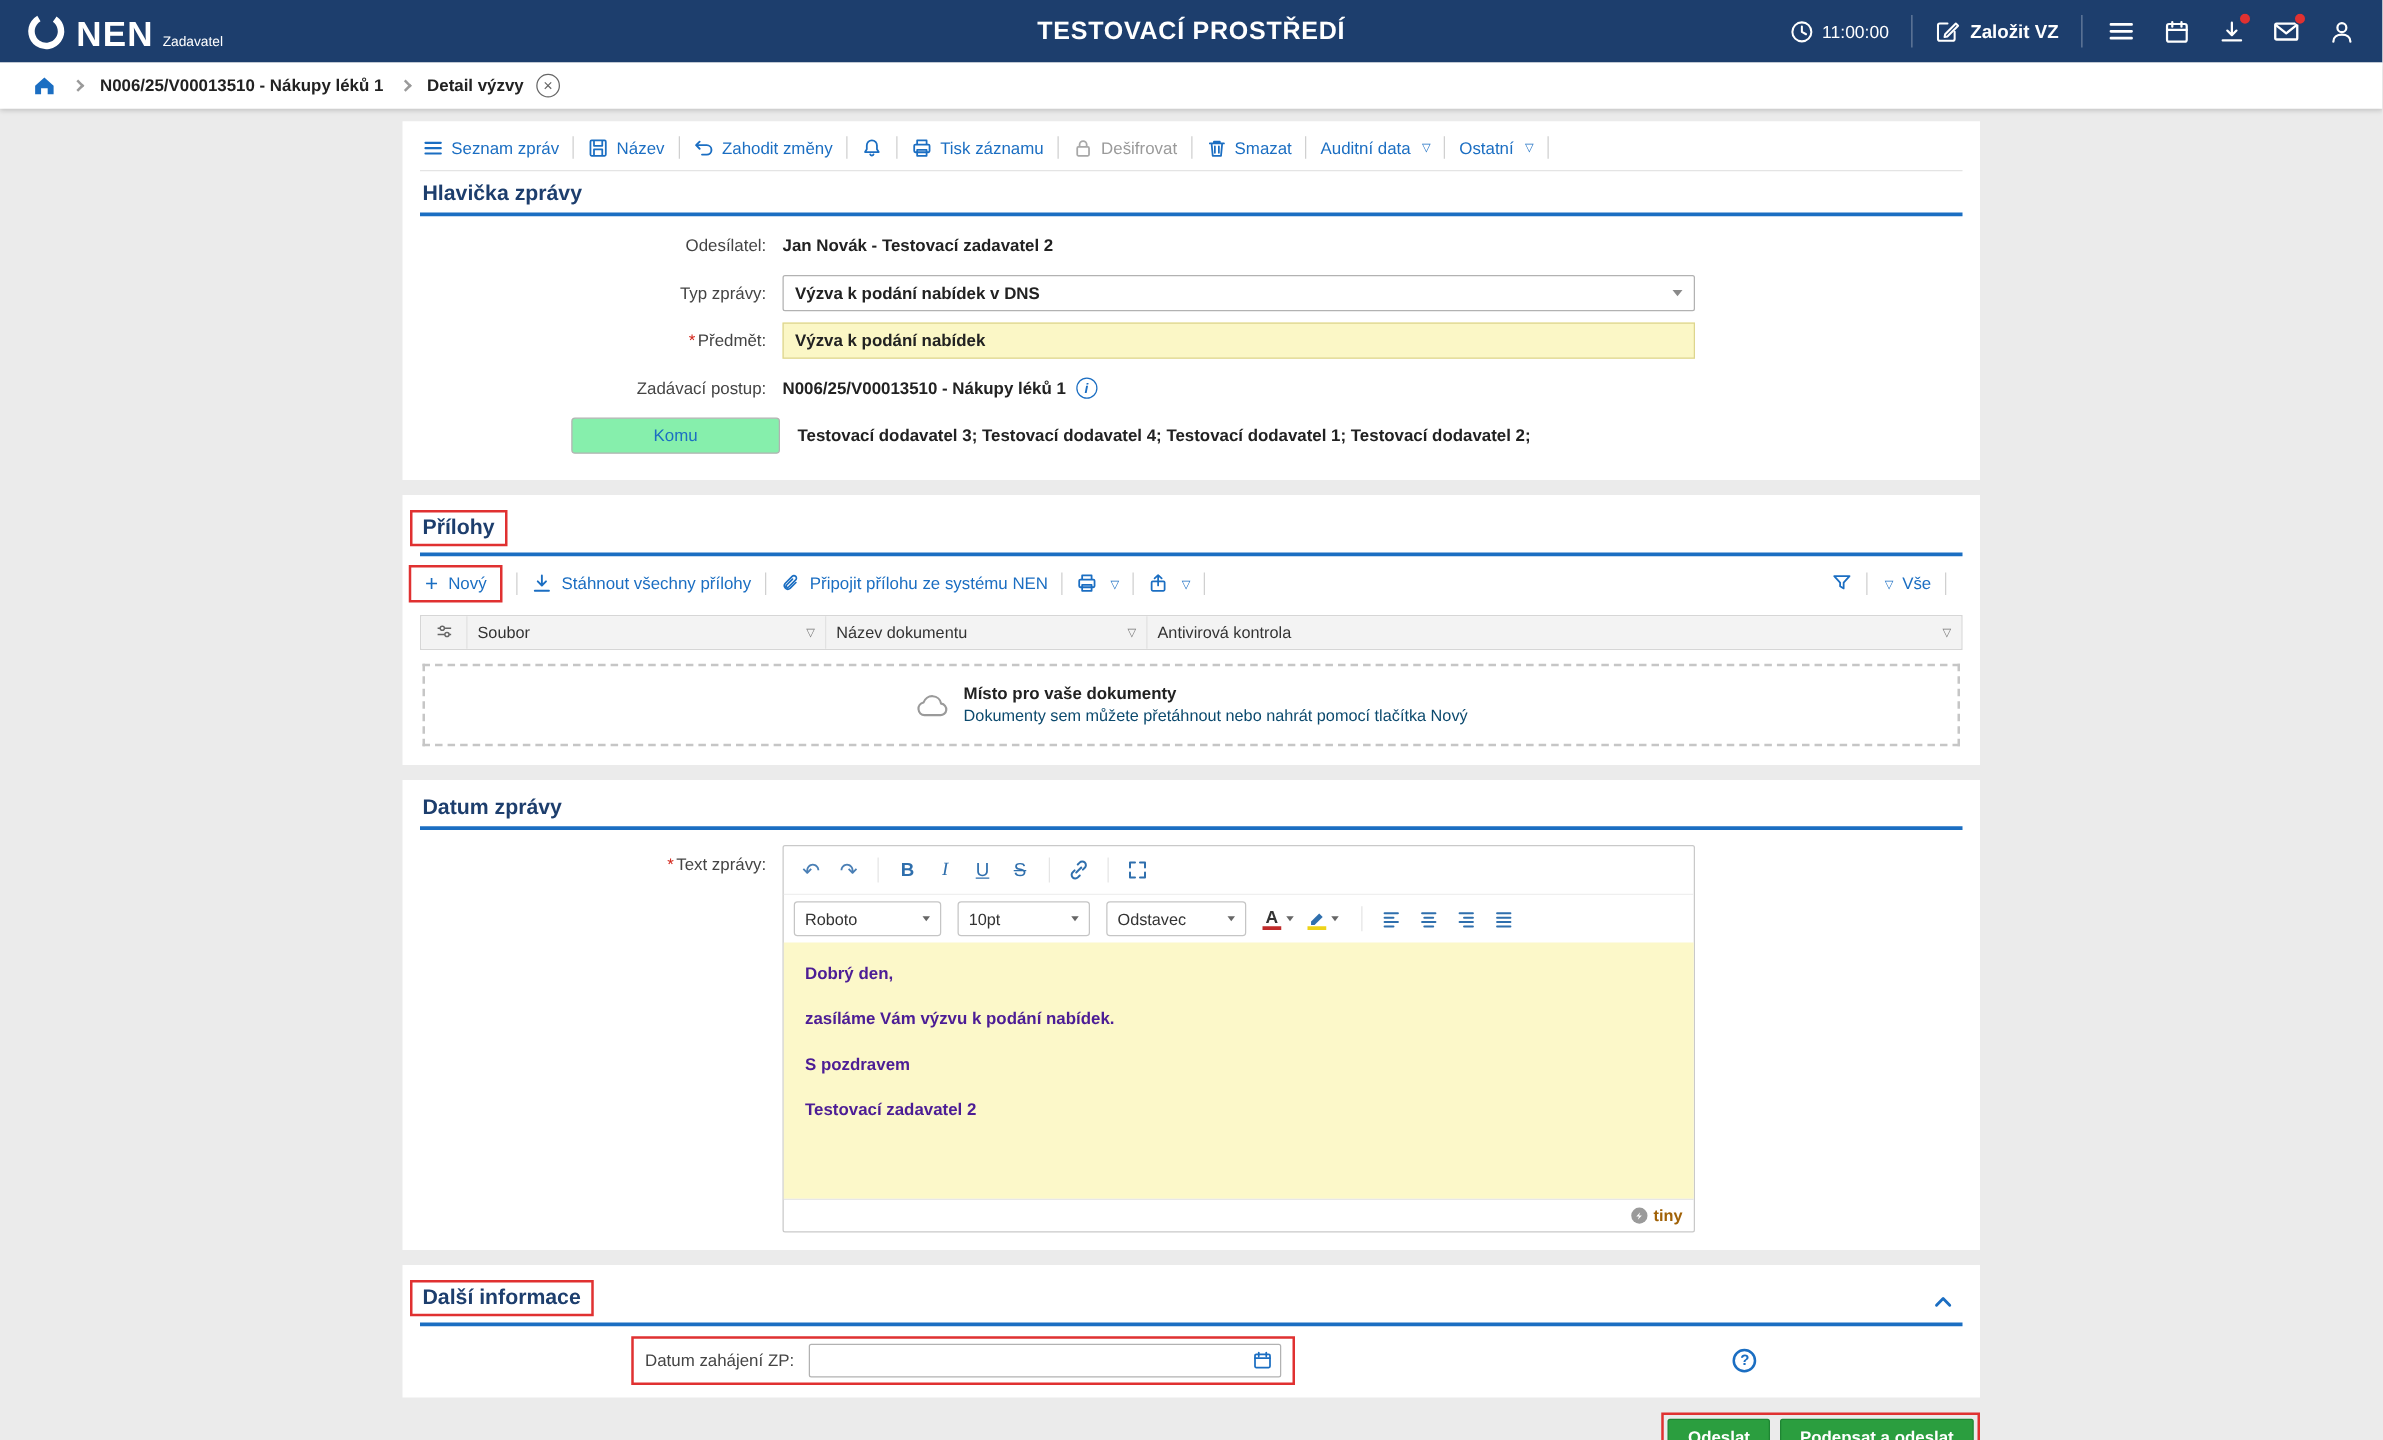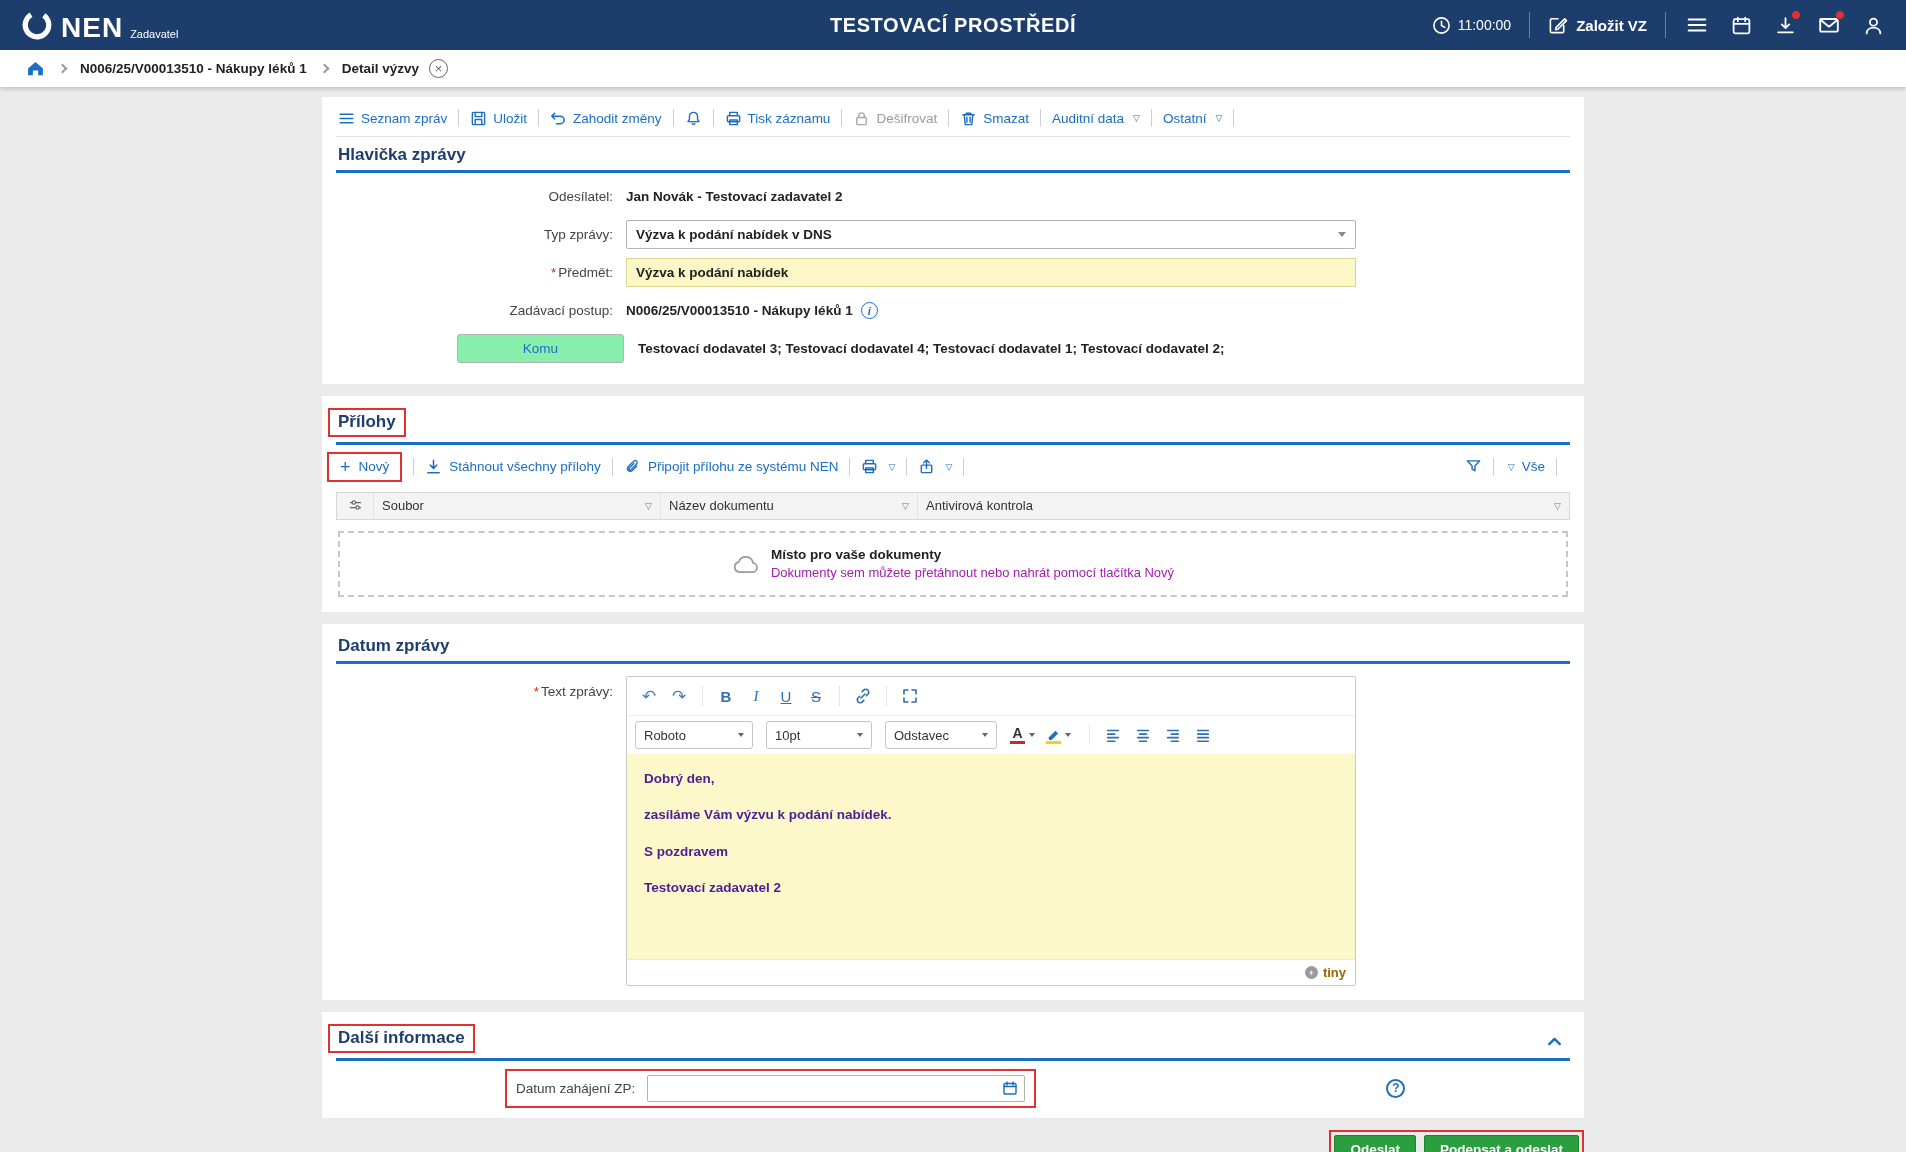--- a/index.html
+++ b/index.html
@@ -63,21 +63,21 @@
   .attach-right{margin-left:auto;display:flex;align-items:center;}
   .grid{border:1px solid #d6d6d6;margin-top:3px;}
   .grid-head{display:flex;height:26px;background:#f3f3f3;font-size:13px;color:#333;}
   .gh-cell{display:flex;align-items:center;justify-content:space-between;padding:0 8px;border-right:1px solid #e2e2e2;cursor:pointer;}
   .gh-icon-cell{width:37px;flex:none;justify-content:center;}
   .gh-soubor{width:287px;flex:none;}
   .gh-nazev{width:257px;flex:none;}
   .gh-av{flex:1;border-right:none;}
   .dropzone{margin:11px 2px 3px;border:2px dashed #c6c6c6;height:66px;display:flex;align-items:center;justify-content:center;gap:11px;cursor:pointer;}
   .dz-title{font-weight:bold;}
-  .dz-hint{font-size:13px;color:#a21caf;margin-top:3px;}
+  .dz-hint{font-size:13px;color:#0c4a6e;margin-top:3px;}
 
   
   .editor-row{display:flex;align-items:flex-start;margin:12px 0 2px;}
   .editor-row .form-label{padding-top:8px;}
   .editor{width:730px;border:1px solid #c9c9c9;border-radius:2px;background:#fff;}
   .ed-bar{display:flex;align-items:center;padding:5px 8px;gap:2px;}
   .ed-bar1{border-bottom:1px solid #efefef;}
   .ed-btn{width:28px;height:28px;display:flex;align-items:center;justify-content:center;color:#2f6fad;cursor:pointer;font-size:15px;border-radius:3px;}
   .ed-glyph-arrow{font-size:17px;color:#4a7fb5;}
   .ed-glyph-b{font-weight:bold;}
@@ -199,21 +199,21 @@
             <path d="M2.5 4.5h13M2.5 9h13M2.5 13.5h13"></path>
           </svg>
         <span>Seznam zpráv</span>
       </div>
       <div class="tb-sep"></div>
       <div class="tb-item">
         <svg width="17" height="17" viewBox="0 0 18 18" fill="none" stroke="#1b6ec2" stroke-width="1.5" stroke-linejoin="round">
             <rect x="2.5" y="2.5" width="13" height="13" rx="1"></rect>
             <path d="M5.5 2.5V7h7V2.5M5.5 15.5V10h7v5.5"></path>
           </svg>
-        <span>Uložit</span>
+        <span>Název</span>
       </div>
       <div class="tb-sep"></div>
       <div class="tb-item">
         <svg width="17" height="17" viewBox="0 0 18 18" fill="none" stroke="#1b6ec2" stroke-width="1.6" stroke-linecap="round" stroke-linejoin="round">
             <path d="M5 3.5L2 6.5l3 3"></path>
             <path d="M2.5 6.5H11a4 4 0 1 1 0 8H7"></path>
           </svg>
         <span>Zahodit změny</span>
       </div>
       <div class="tb-sep"></div>

